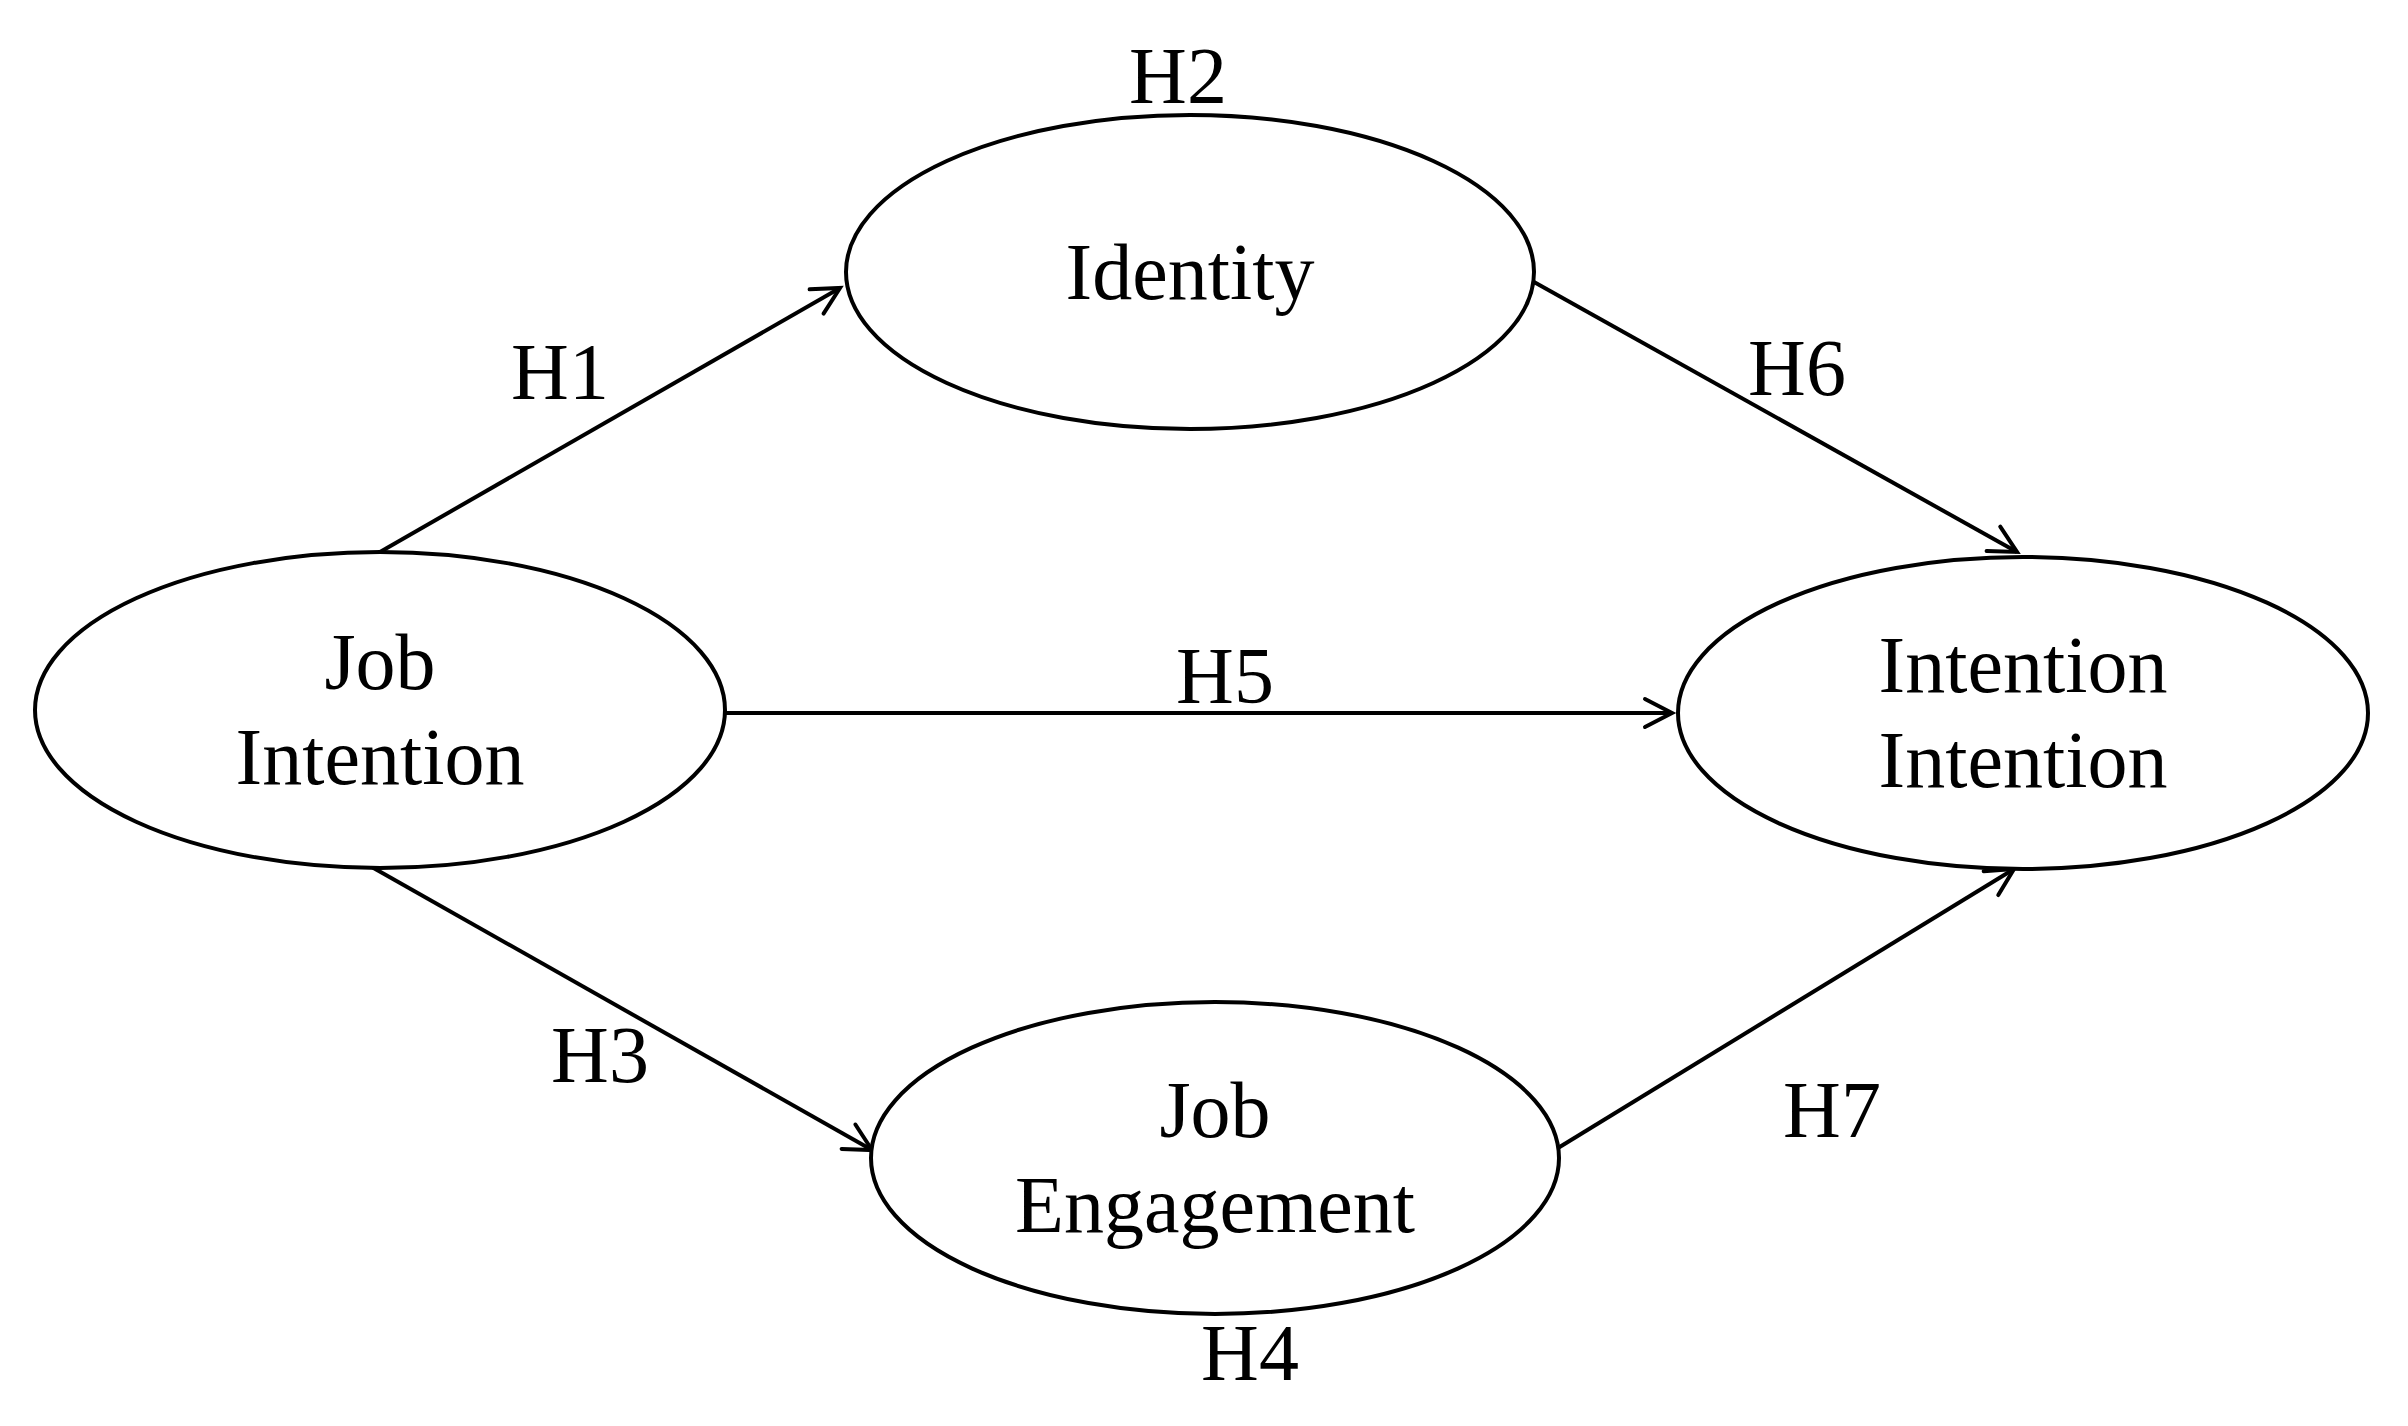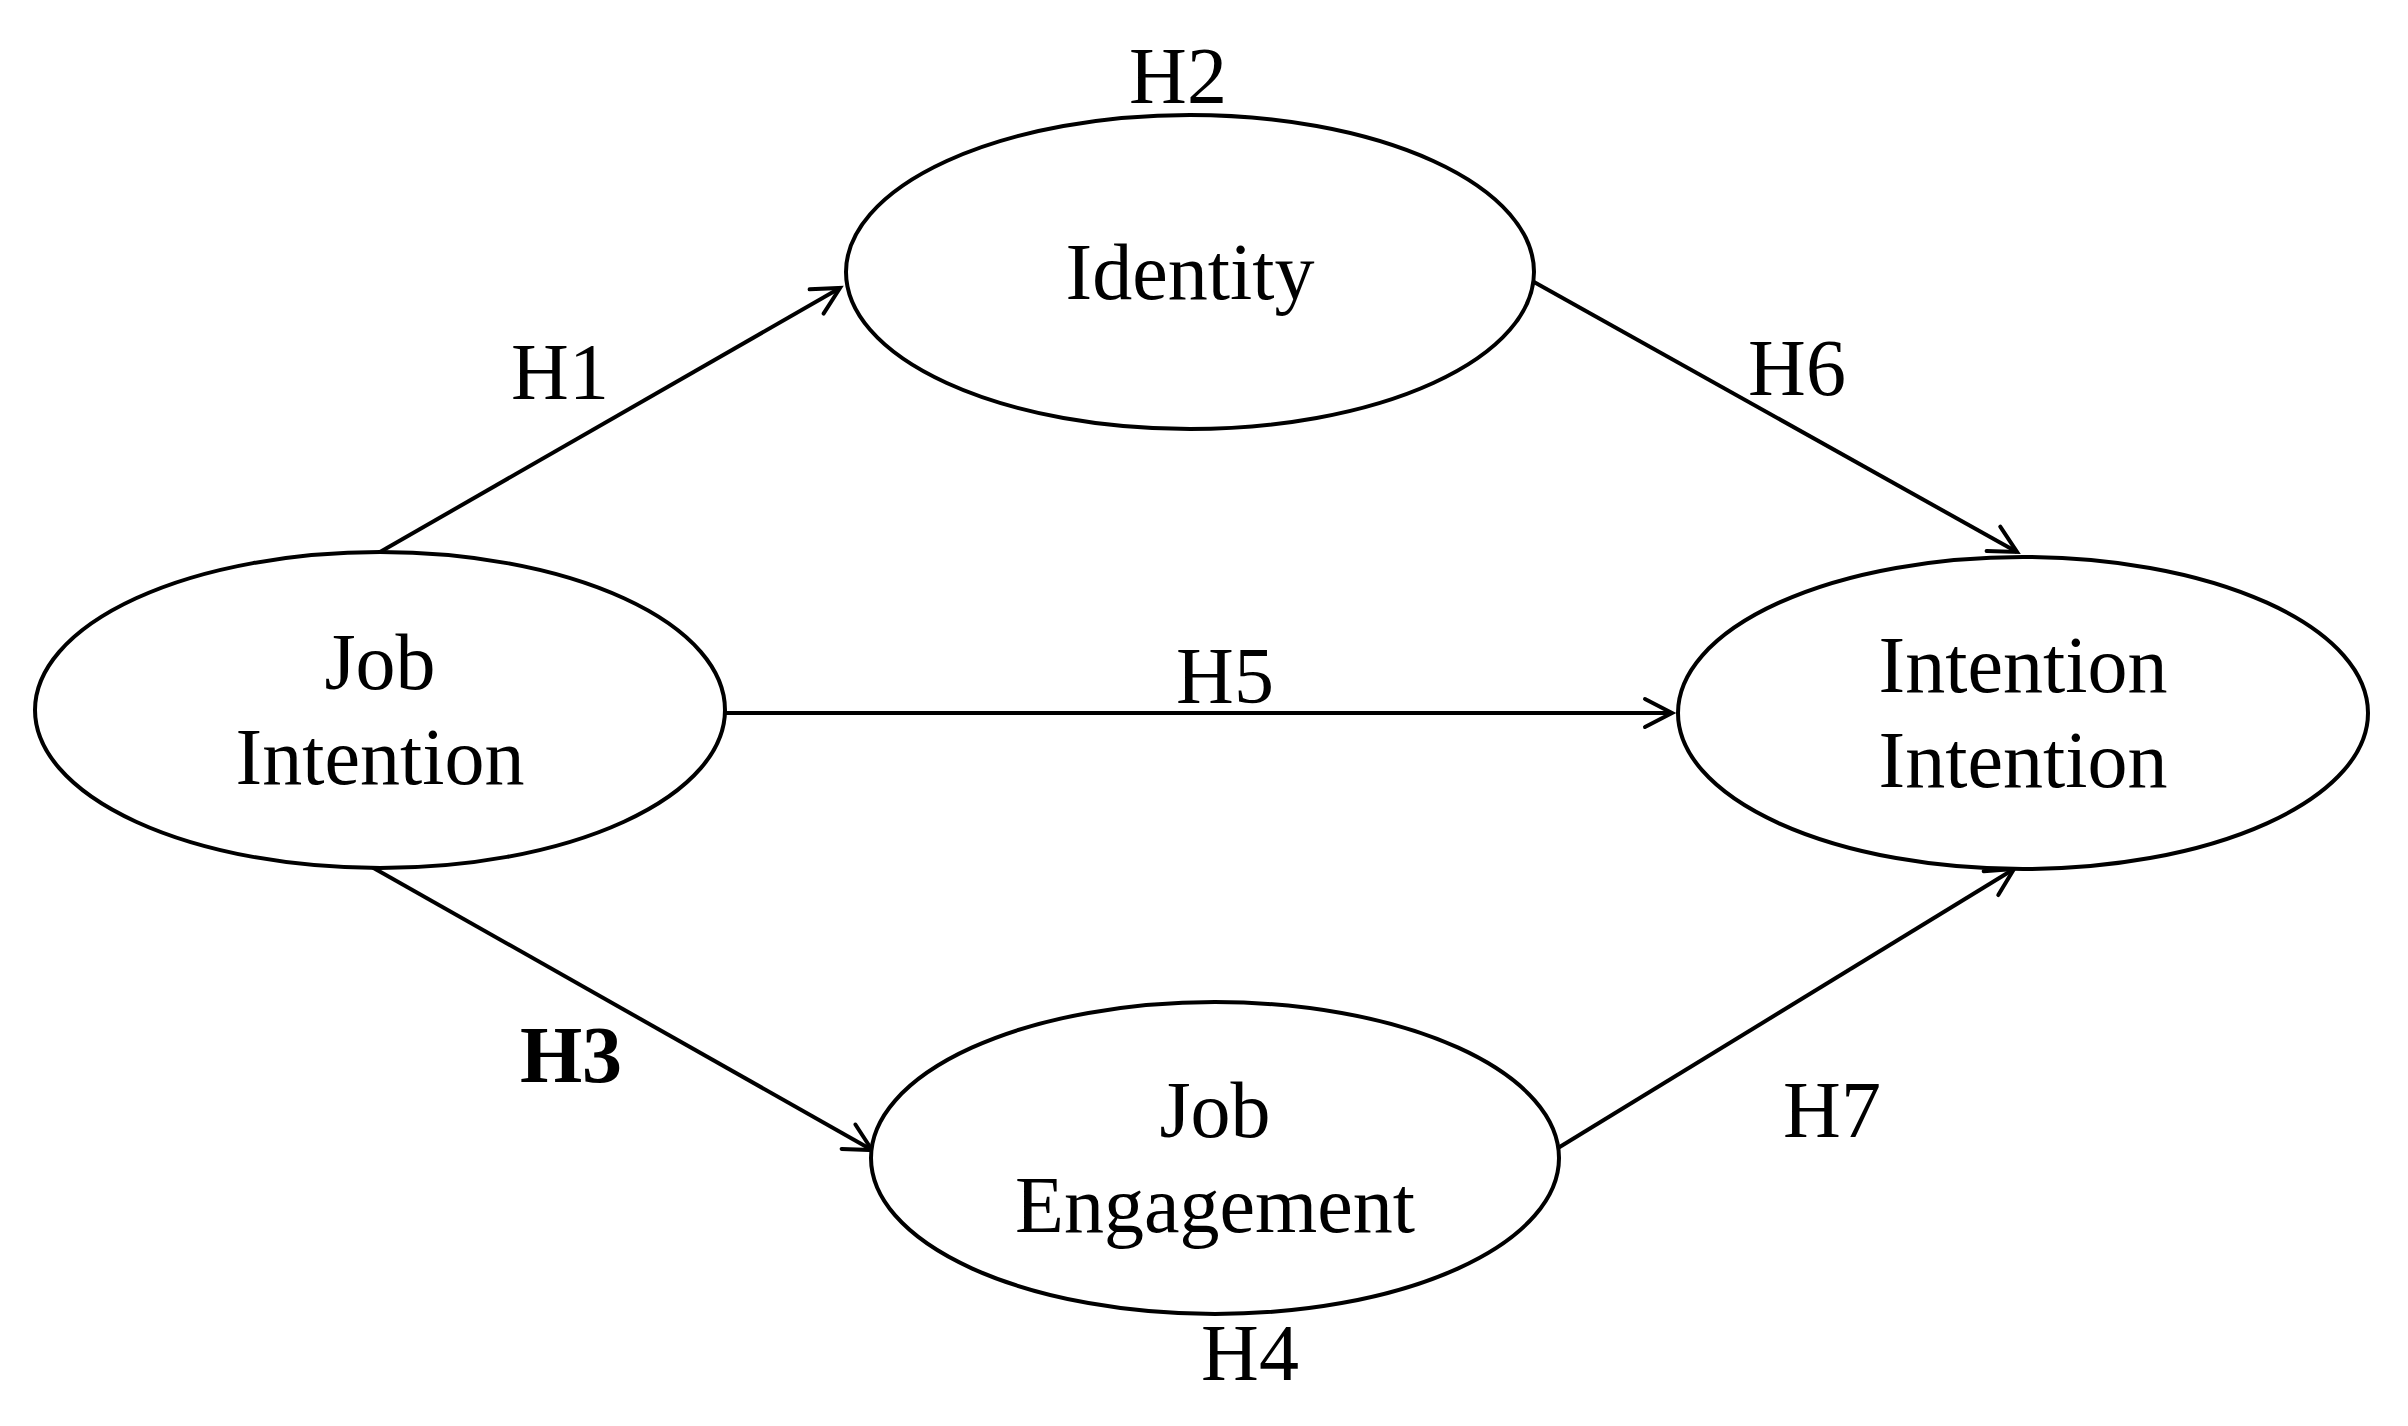--- a/index.html
+++ b/index.html
@@ -73,19 +73,19 @@
     <div>Job</div>
     <div>Engagement</div>
   </div>
   <div class="node-label" style="left:2023px;top:713px;">
     <div>Intention</div>
     <div>Intention</div>
   </div>
 
   <div class="h-label" style="left:560px;top:372px;">H1</div>
   <div class="h-label" style="left:1178px;top:76px;">H2</div>
-  <div class="h-label" style="left:571px;top:1055px;font-weight:bold;">H3</div>
+  <div class="h-label" style="left:600px;top:1055px;">H3</div>
   <div class="h-label" style="left:1250px;top:1353px;">H4</div>
   <div class="h-label" style="left:1225px;top:676px;">H5</div>
   <div class="h-label" style="left:1797px;top:368px;text-align:center;">H6</div>
   <div class="h-label" style="left:1832px;top:1110px;">H7</div>
 
 </div>
 
 </body></html>

